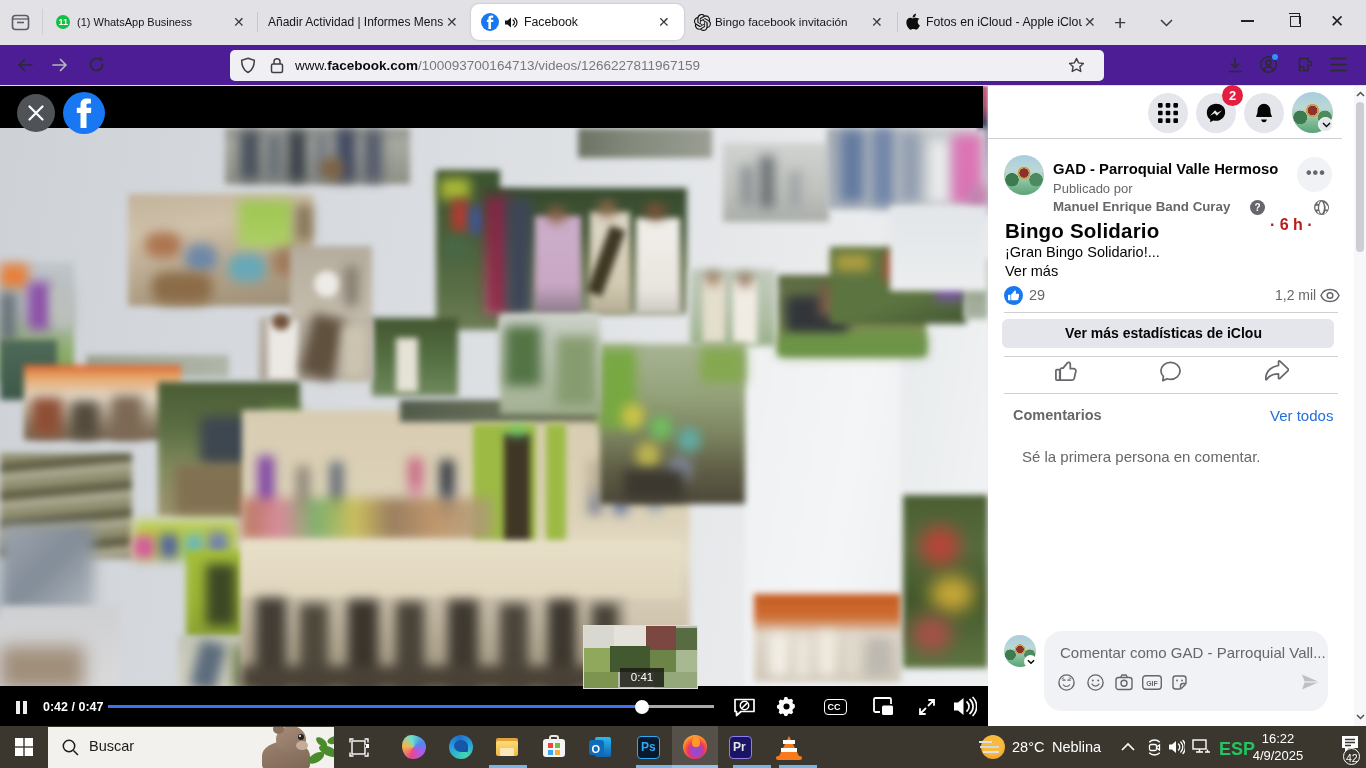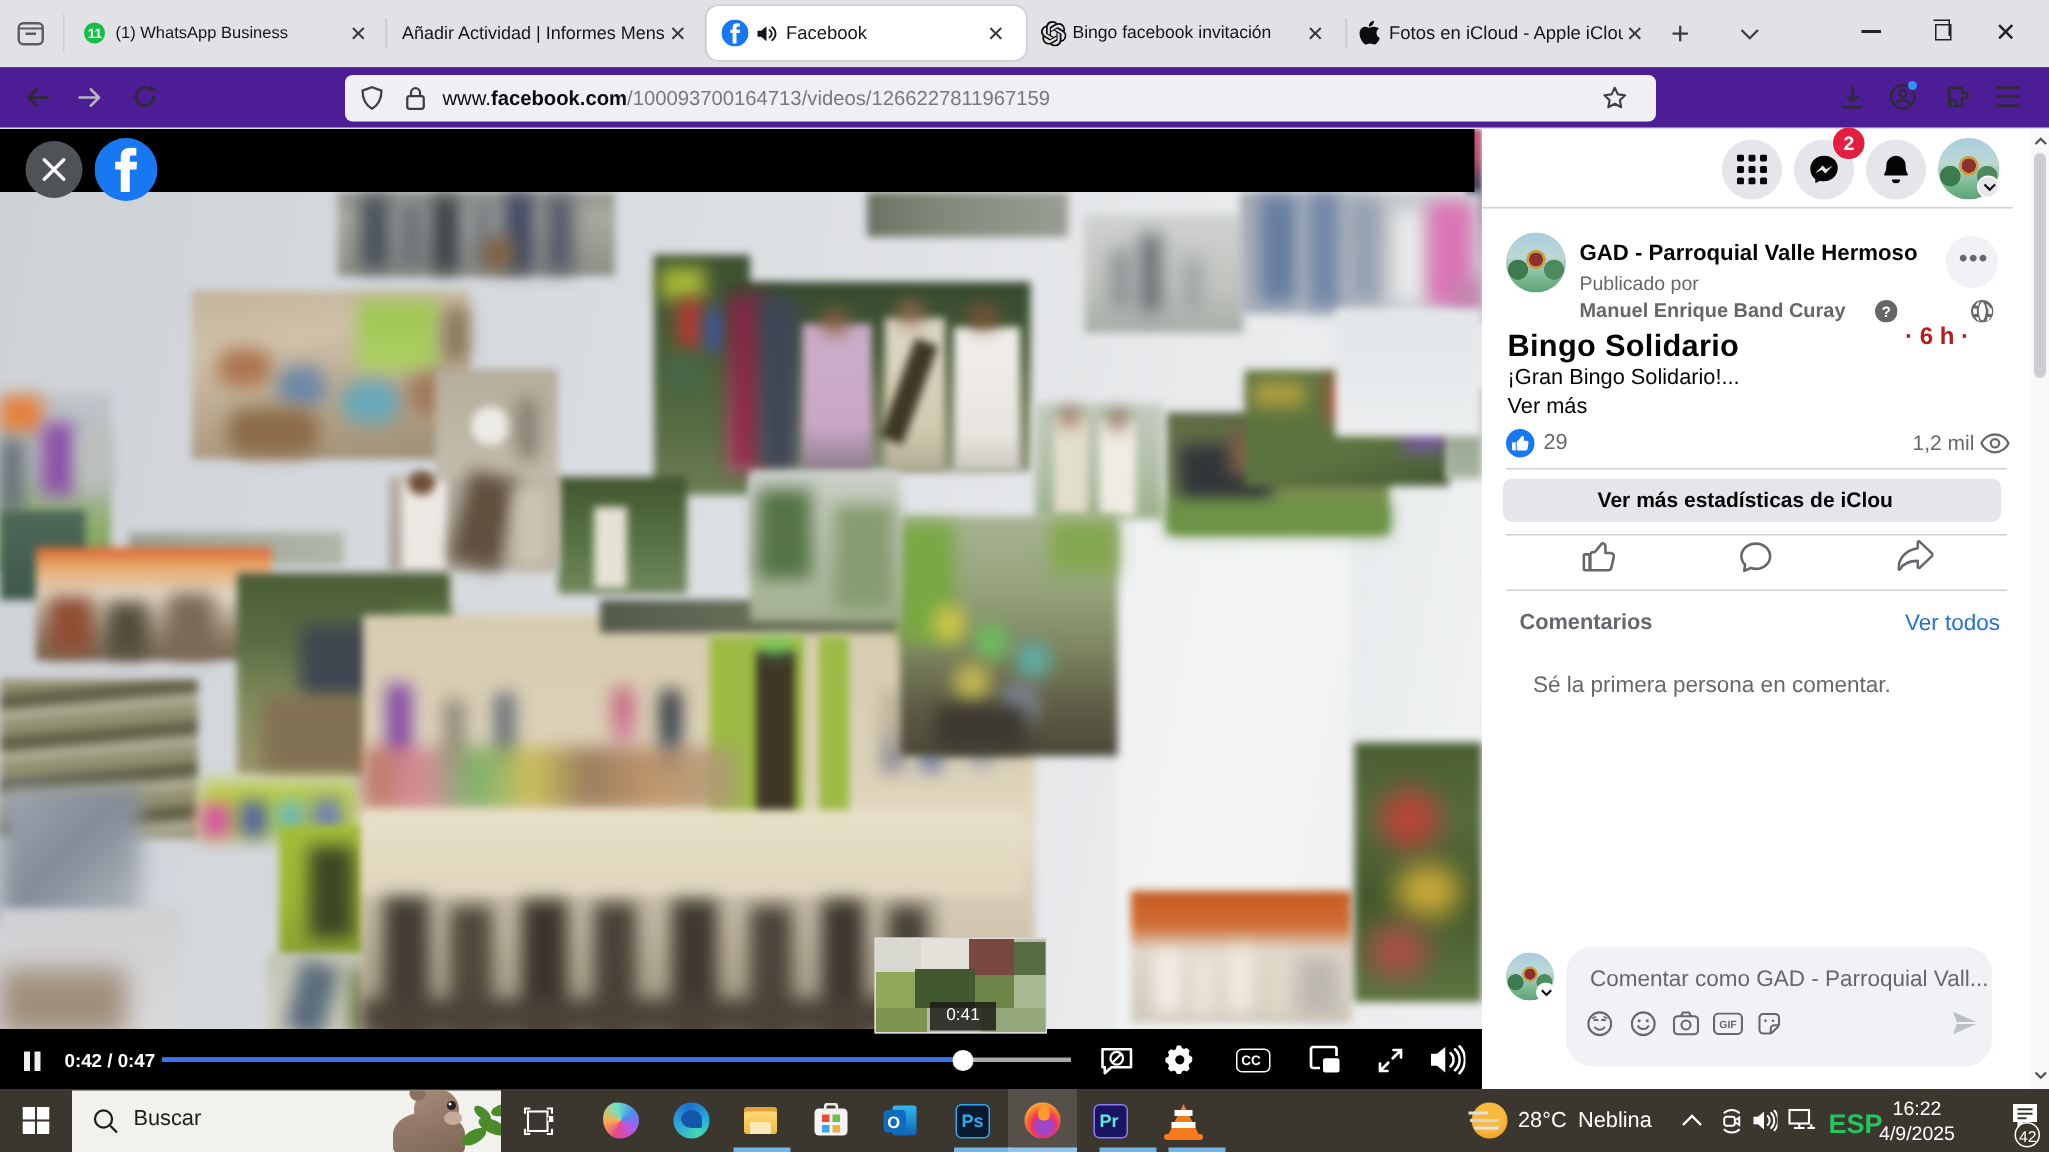--- a/index.html
+++ b/index.html
@@ -553,21 +553,21 @@
     <div class="abs" style="left:591.5px;top:16.5px;color:#fff;font-size:11px;font-weight:bold">O</div>
 
     <div class="abs" style="left:637px;top:10px;width:23px;height:23px;background:#0a1a2e;border:1.5px solid #2daaf2;border-radius:4px"></div>
     <div class="abs" style="left:641px;top:14px;color:#2daaf2;font-size:12px;font-weight:bold">Ps</div>
 
     <div class="abs" style="left:672px;top:0;width:46px;height:42px;background:#55514a"></div>
     <div class="ticon" style="left:683px;border-radius:50%;background:radial-gradient(circle at 55% 65%,#a046c8 0 26%,#f03264 40%,#f7782a 60%,#ffb347 80%)"></div>
     <div class="abs" style="left:692px;top:11px;width:8px;height:10px;border-radius:50% 50% 40% 40%;background:#ff9a2a"></div>
 
     <div class="abs" style="left:729px;top:10px;width:23px;height:23px;background:#1a1464;border:1.5px solid #8a7ef0;border-radius:4px"></div>
-    <div class="abs" style="left:733px;top:14px;color:#5eead4;font-size:12px;font-weight:bold">Pr</div>
+    <div class="abs" style="left:733px;top:14px;color:#e5e5e5;font-size:12px;font-weight:bold">Pr</div>
 
     <div class="abs" style="left:778px;top:10px;width:0;height:0;border-left:11px solid transparent;border-right:11px solid transparent;border-bottom:22px solid #f97a1d"></div>
     <div class="abs" style="left:783px;top:14px;width:12px;height:4px;background:#fff"></div>
     <div class="abs" style="left:781px;top:22px;width:16px;height:4px;background:#fff"></div>
     <div class="abs" style="left:776px;top:30px;width:26px;height:4px;border-radius:2px;background:#f97a1d"></div>
 
     <div class="uline" style="left:489px;width:38px"></div>
     <div class="uline" style="left:636px;width:38px"></div>
     <div class="uline" style="left:672px;width:46px;background:#8ec4ee"></div>
     <div class="uline" style="left:733px;width:38px"></div>

